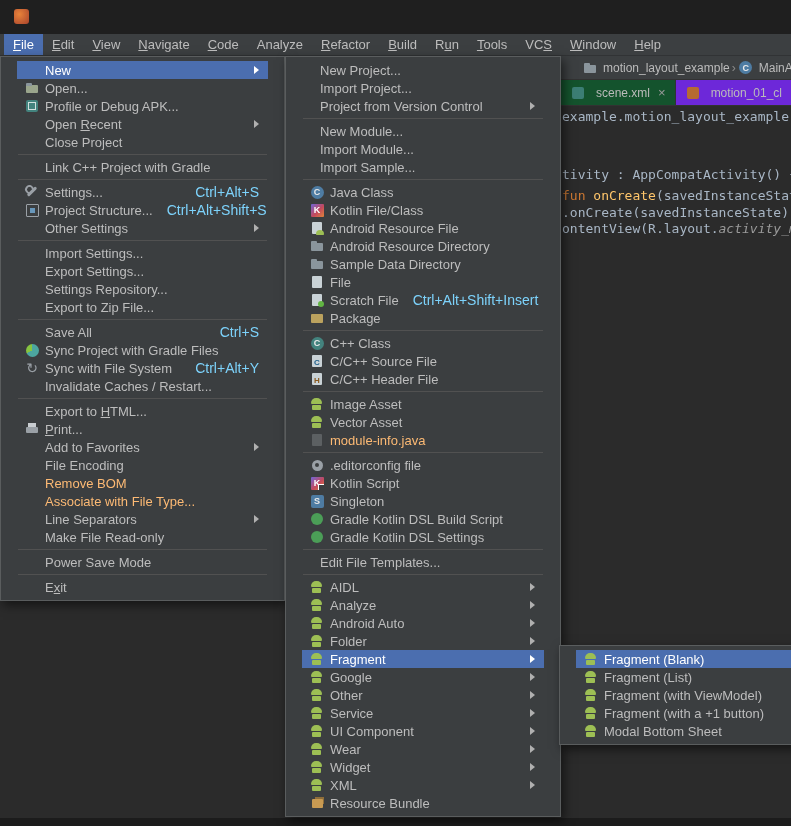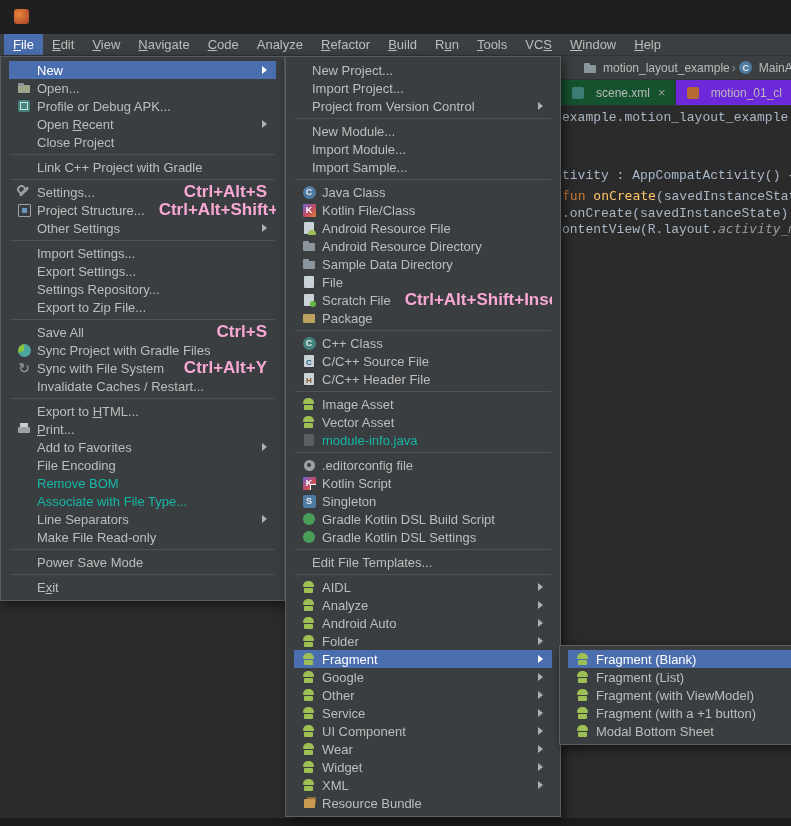--- a/index.html
+++ b/index.html
@@ -34,41 +34,41 @@
   .tab-close { color:#9a9a9a; font-size:13px; margin-left:3px; }
 
   .code { position:absolute; left:561px; top:106px; right:0; bottom:8px; z-index:0;
     font-family:"DejaVu Sans Mono", monospace; font-size:13px; color:#a9b7c6; }
   .code-line { position:absolute; left:1px; white-space:pre; }
   .code-line:nth-child(1){ top:3px; color:#a9b7c6; }
   .code-line:nth-child(2){ top:61px; }
   .code-line:nth-child(3){ top:82px; }
   .code-line:nth-child(4){ top:99px; }
   .code-line:nth-child(5){ top:115px; }
-  .seg-plain { color:#a9b7c6;font-family:Liberation Mono, monospace; }
+  .seg-plain { color:#a9b7c6; }
   .seg-keyword { color:#cc7832; }
   .seg-function { color:#ffc66b; }
   .seg-italic { color:#9a9a9a; font-style:italic; }
 
   .bottom-strip { position:absolute; left:0; right:0; bottom:0; height:8px; background:#1c1c1c; z-index:2; }
 
   
-  .popup { position:absolute; background:#3b3e40; border:1px solid #5a5d5e; padding:4px 8px;
+  .popup { position:absolute; background:#3b3e40; border:1px solid #5a5d5e; padding:4px 16px;
     box-shadow:3px 4px 10px rgba(0,0,0,.55); }
   #file-menu { top:56px; left:0; width:285px; z-index:10; }
   #new-menu { top:56px; left:285px; width:276px; z-index:11;text-align:center; }
   #fragment-menu { top:645px; left:559px; width:264px; z-index:12; }
 
   .menu-item { height:18px; display:flex; align-items:center; padding:0 9px 0 7px;
     color:#bdbdbd; font-size:13px; white-space:nowrap; overflow:hidden; }
   .menu-item.no-icon { padding-left:18px; }
   .menu-item.selected { background:#4b6eaf; color:#ffffff; }
-  .menu-item.disabled { color:#14b8a6; }
+  .menu-item.disabled { color:#fdba74; }
   .fill { flex:1 1 auto; }
-  .shortcut { color:#f9a8d4; font-size:17px; margin-left:14px;font-weight:bold; }
+  .shortcut { color:#7dd3fc; font-size:14px; margin-left:14px; }
   .arrow { width:0; height:0; border-left:5px solid #b0b0b0; border-top:4px solid transparent;
     border-bottom:4px solid transparent; margin-left:8px; flex:0 0 auto; }
   .menu-item.selected .arrow { border-left-color:#ffffff; }
   .menu-sep { height:1px; background:#515151; margin:3px 1px; }
 
   
   .ic { position:relative; width:16px; height:16px; flex:0 0 16px; margin-right:5px;
     display:flex; align-items:center; justify-content:center; font-weight:bold; }
   .menu-item.disabled .ic { opacity:.45; }
 

